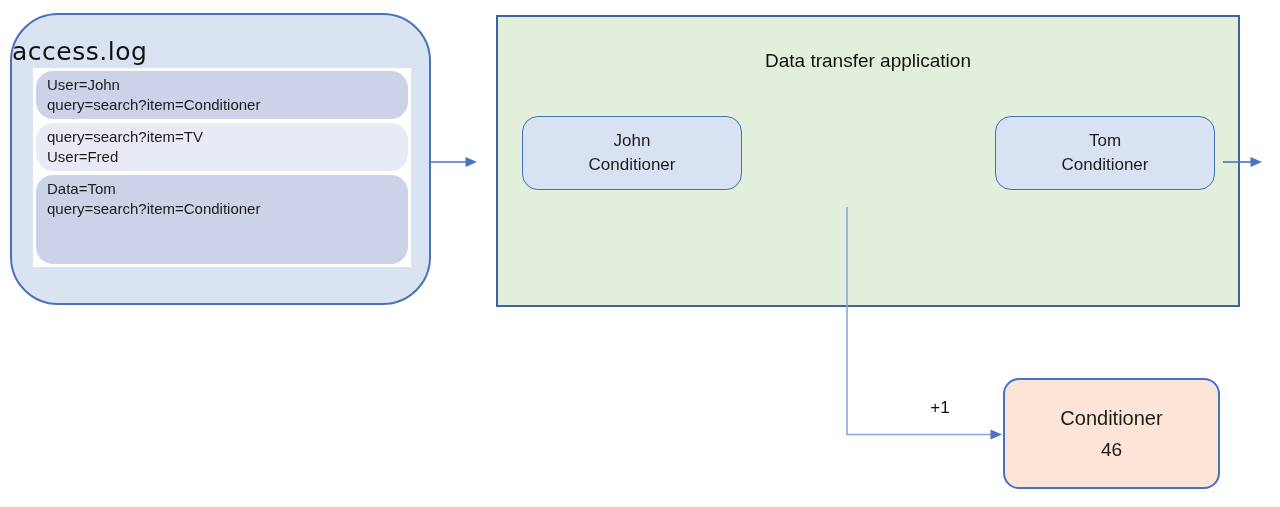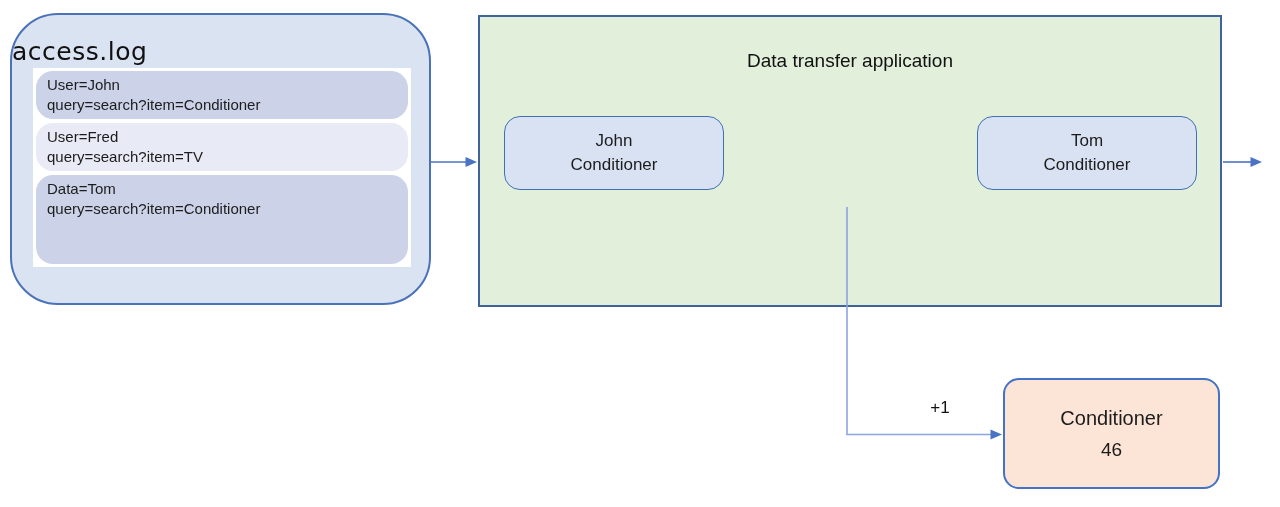--- a/index.html
+++ b/index.html
@@ -48,21 +48,21 @@
     border-radius: 17px;
   }
   .row-dark  { background: #ccd3e8; }
   .row-light { background: #e8ebf5; }
   .log-row + .log-row { margin-top: 4px; }
   .row-grow { flex: 1 1 auto; }
 
   
   .app-box {
     position: absolute;
-    left: 478px; top: 15px;
+    left: 496px; top: 15px;
     width: 744px; height: 292px;
     background: #e2efda;
     border: 2px solid #41639c;
     box-sizing: border-box;
   }
   .app-title {
     position: absolute;
     left: 0; top: 33px; width: 100%;
     text-align: center;
     font-size: 19px;
@@ -132,22 +132,22 @@
 <div class="canvas">
 
   <div class="log-box">
     <div class="log-title">access.log</div>
     <div class="log-rows">
       <div class="log-row row-dark">
         <div>User=John</div>
         <div>query=search?item=Conditioner</div>
       </div>
       <div class="log-row row-light">
+        <div>query=search?item=TV</div>
         <div>User=Fred</div>
-        <div>query=search?item=TV</div>
       </div>
       <div class="log-row row-dark row-grow">
         <div>Data=Tom</div>
         <div>query=search?item=Conditioner</div>
       </div>
     </div>
   </div>
 
   <div class="app-box">
     <div class="app-title">Data transfer application</div>

